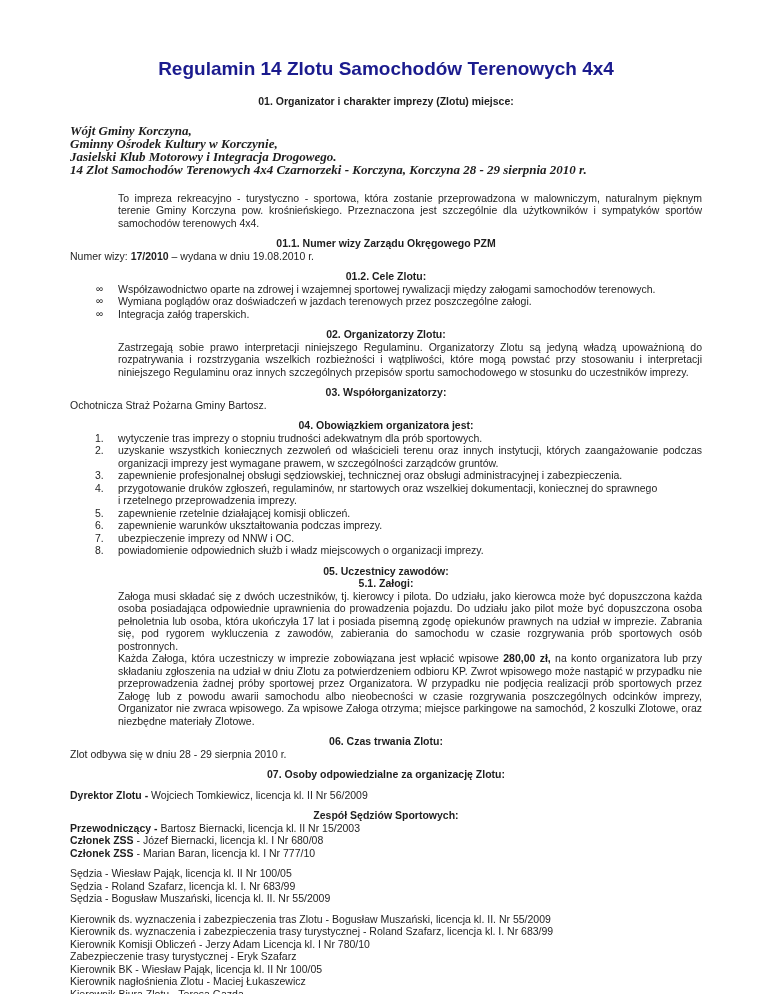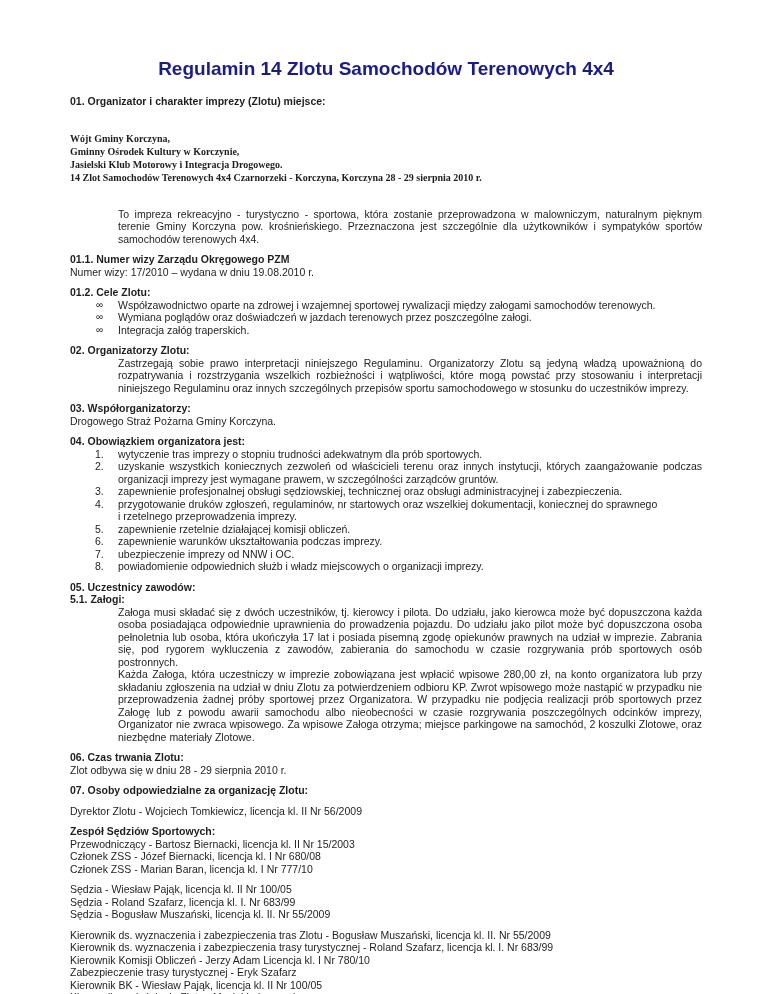--- a/index.html
+++ b/index.html
@@ -8,34 +8,34 @@
     width:768px; height:994px; overflow:hidden;
     font-family:"Liberation Sans", sans-serif;
     font-size:10.5px; line-height:12.5px; color:#1e1e1e;
   }
   .page { width:768px; height:994px; padding:56px 66px 0 70px; background:#ffffff; }
   .title {
     font-size:19px; line-height:25px; font-weight:bold; color:#1b1b8e;
     text-align:center; margin-bottom:14px;
   }
   .sec { margin-bottom:8px; }
-  .h { font-weight:bold; }
+  .h { font-weight:bold;text-align:center; }
   .just { text-align:justify;margin-left:48px; }
   .hosts {
-    font-family:"Liberation Serif", serif; font-weight:bold;
-    font-size:10px; line-height:13px; margin:24px 0;
+    font-family:"Liberation Serif", serif; font-style:italic; font-weight:bold;
+    font-size:13px; line-height:13px; margin:16px 0;
   }
   .brow, .nrow { display:flex; }
   .bmark { flex:none; width:22px; margin-left:26px; font-size:10px; }
   .btext { flex:1; }
   .nmark { flex:none; width:23px; margin-left:25px; }
   .ntext { flex:1; text-align:justify; }
   .u { }
   .gap { margin-top:8px; }
-  .mixline .b { font-weight:normal; }
+  .mixline .b { font-weight:bold; }
 </style>
 </head>
 <body>
 
 <div class="page">
 
   <h1 class="title">Regulamin 14 Zlotu Samochodów Terenowych 4x4</h1>
 
   <section class="sec">
     <p class="h">01. Organizator i charakter imprezy (Zlotu) miejsce:</p>
@@ -69,21 +69,21 @@
     </div>
   </section>
 
   <section class="sec">
     <p class="h">02.  Organizatorzy Zlotu:</p>
     <p class="just">Zastrzegają sobie prawo interpretacji niniejszego Regulaminu. Organizatorzy Zlotu są jedyną władzą upoważnioną do rozpatrywania i rozstrzygania wszelkich rozbieżności i wątpliwości, które mogą powstać przy stosowaniu i interpretacji niniejszego Regulaminu oraz innych szczególnych przepisów sportu samochodowego w stosunku do uczestników imprezy.</p>
   </section>
 
   <section class="sec">
     <p class="h">03. Współorganizatorzy:</p>
-    <p>Drogowego Straż Pożarna Gminy Korczyna.</p>
+    <p>Ochotnicza Straż Pożarna Gminy Bartosz.</p>
   </section>
 
   <section class="sec">
     <p class="h">04. Obowiązkiem organizatora jest:</p>
     <div class="nrow">
       <span class="nmark">1.</span>
       <span class="ntext">wytyczenie tras imprezy o stopniu trudności adekwatnym dla prób sportowych.</span>
     </div>
     <div class="nrow">
       <span class="nmark">2.</span>

